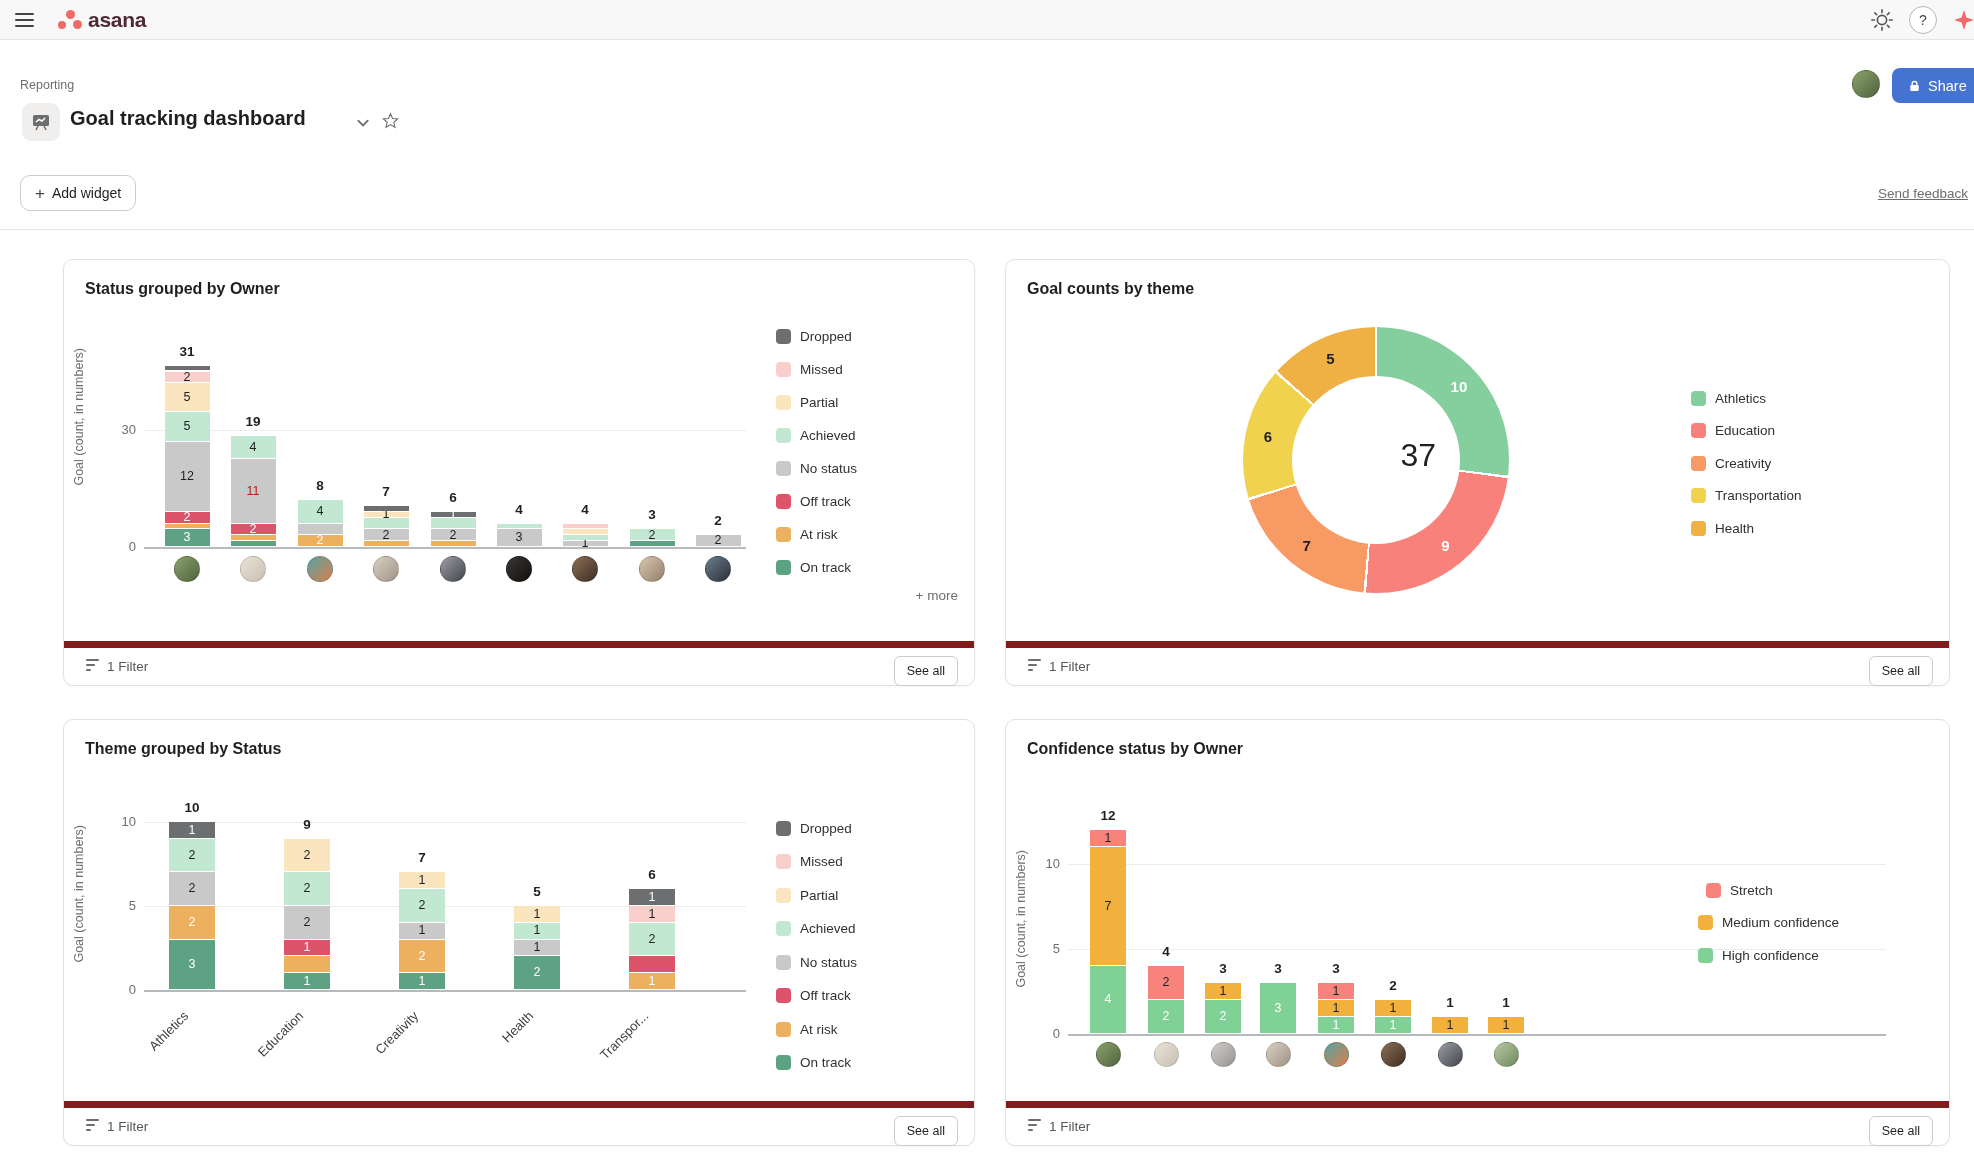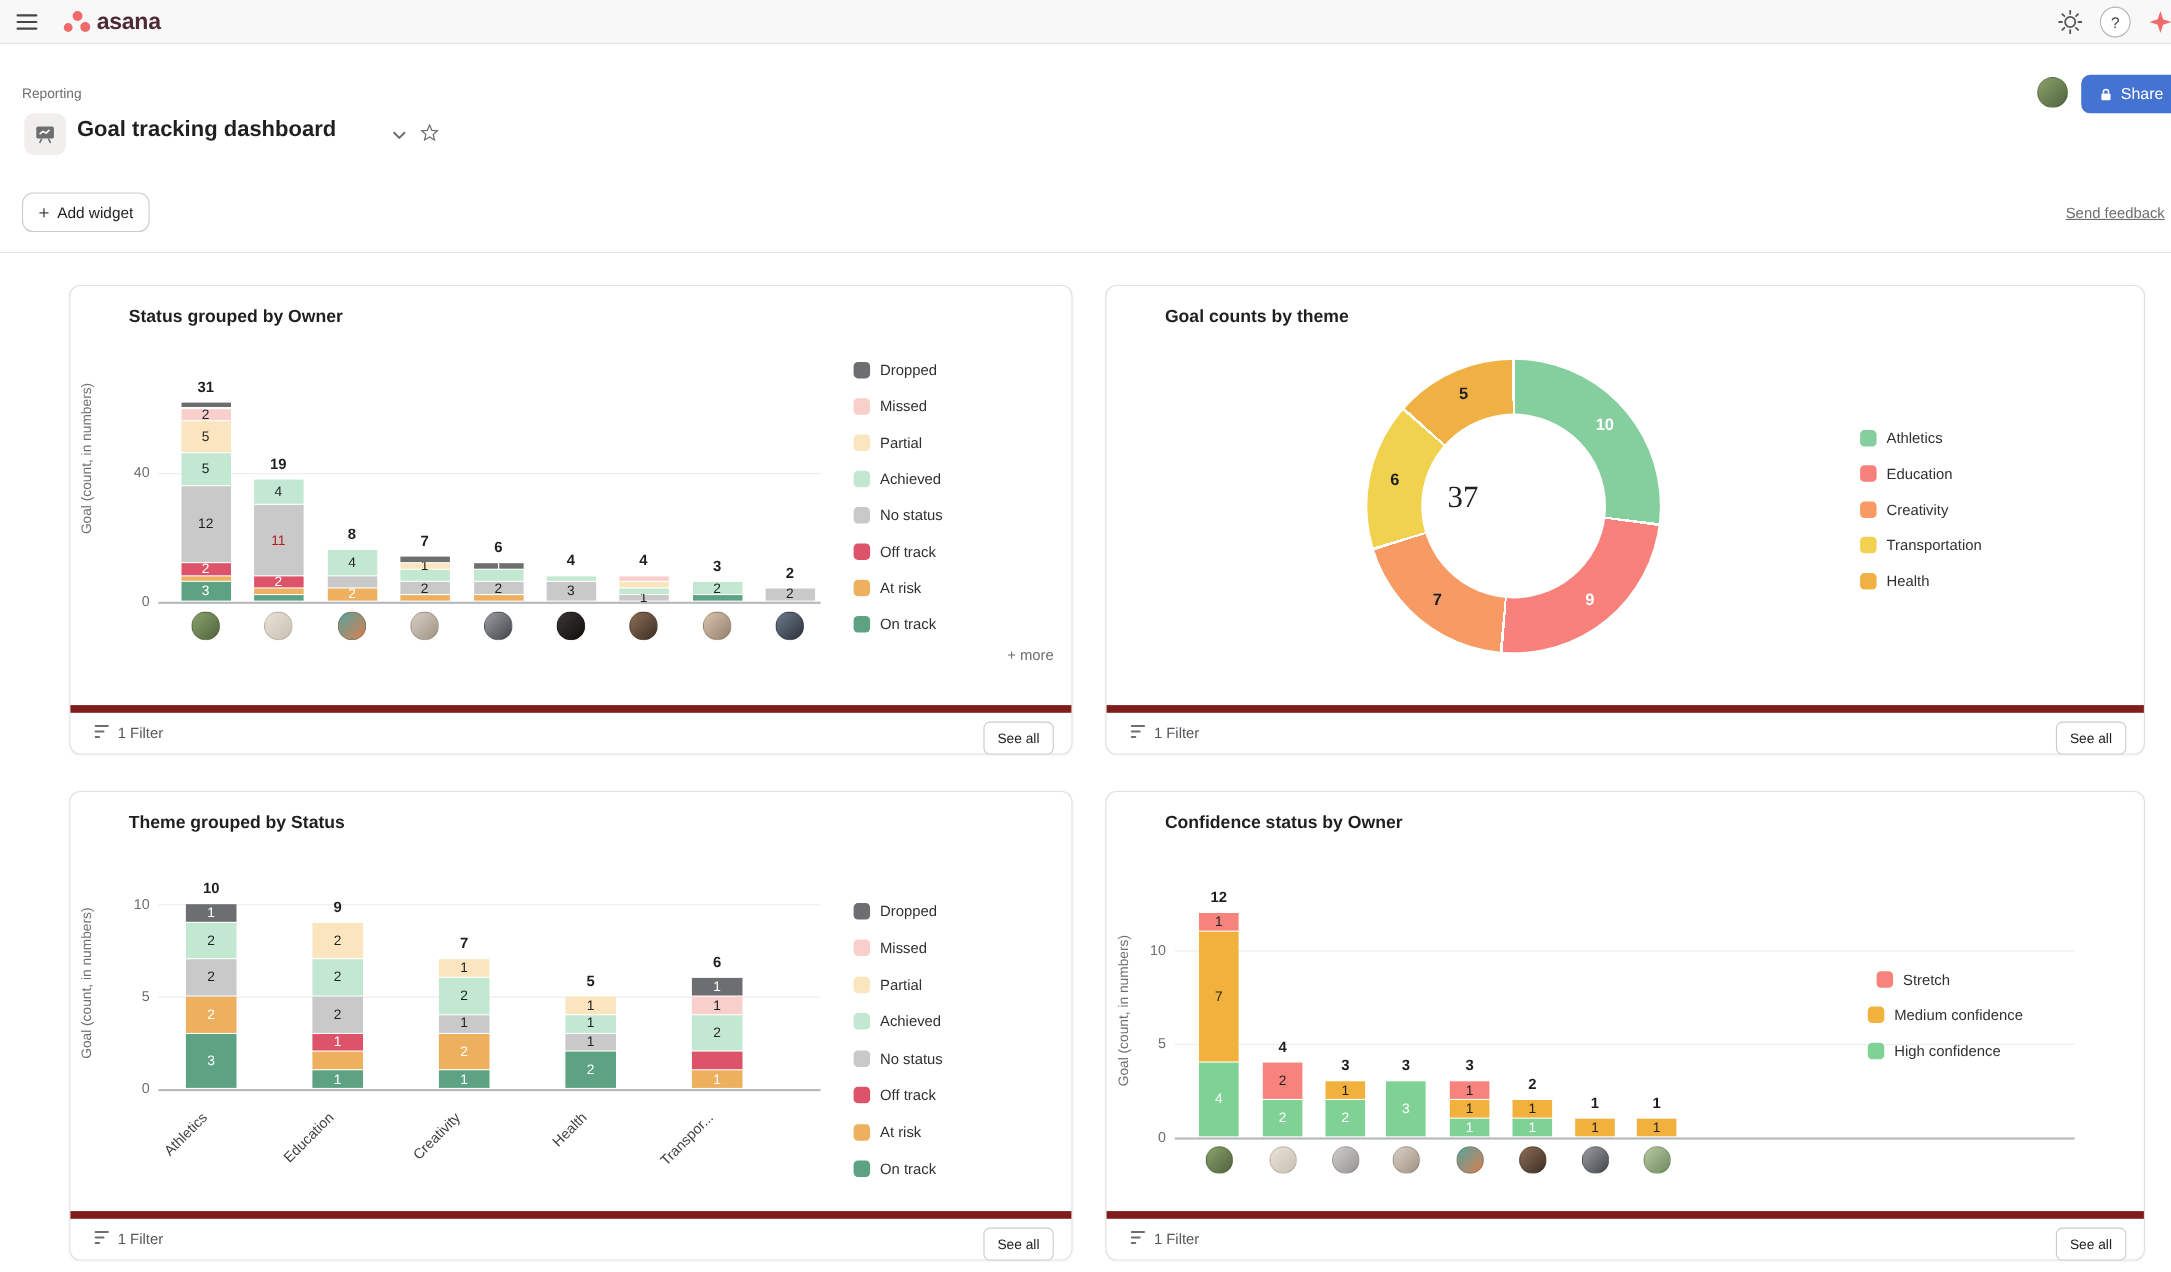--- a/index.html
+++ b/index.html
@@ -28,21 +28,21 @@
   .title-star { position:absolute; left:382px; top:112px; cursor:pointer; }
   .hdr-avatar { position:absolute; left:1852px; top:70px; width:28px; height:28px; border-radius:50%; background:linear-gradient(135deg,#8aa26b,#51633f); border:1px solid rgba(0,0,0,.12); cursor:pointer; }
   .share-btn { position:absolute; left:1892px; top:68px; height:35px; padding:0 16px; background:#4573d2; border:none; border-radius:8px; color:#fff; font-size:14.5px; font-weight:500; display:flex; align-items:center; gap:7px; cursor:pointer; font-family:"Liberation Sans",sans-serif; }
   
   .add-widget { position:absolute; left:20px; top:175px; height:36px; padding:0 14px; background:#fff; border:1px solid #cfcbc8; border-radius:10px; font-size:14px; color:#1e1f21; display:flex; align-items:center; gap:7px; cursor:pointer; font-family:"Liberation Sans",sans-serif; }
   .add-plus { font-size:17px; color:#44464a; line-height:1; }
   .send-feedback { position:absolute; right:6px; top:186px; font-size:13.5px; color:#6d6e6f; text-decoration:underline; cursor:pointer; }
   .toolbar-divider { position:absolute; left:0; top:229px; width:1974px; height:1px; background:#e8e6e4; }
   
   .card { position:absolute; background:#fff; border:1px solid #e3e1de; border-radius:10px; box-shadow:0 1px 3px rgba(0,0,0,.04); }
-  .card-title { position:absolute; left:21px; top:20px; font-size:16px; font-weight:600; color:#1e1f21;margin-left:32px; }
+  .card-title { position:absolute; left:21px; top:20px; font-size:16px; font-weight:600; color:#1e1f21; }
   .card-footer { position:absolute; left:0; right:0; top:381px; bottom:0; border-top:7px solid #7f1d1d; }
   .filter { position:absolute; left:22px; top:0; height:100%; display:flex; align-items:center; gap:8px; font-size:13.5px; color:#55565a; cursor:pointer; }
   .filter-icon span { display:block; height:1.8px; background:#6d6e6f; border-radius:1px; margin-bottom:3px; }
   .fi1 { width:13px; } .fi2 { width:9px; } .fi3 { width:5px; }
   .see-all { position:absolute; right:16px; top:8px; height:30px; padding:0 12px; background:#fff; border:1px solid #cfcbc8; border-radius:6px; font-size:12.5px; color:#1e1f21; display:flex; align-items:center; cursor:pointer; font-family:"Liberation Sans",sans-serif; }
   
   .ylab { position:absolute; writing-mode:vertical-rl; transform:rotate(180deg); font-size:12.5px; color:#6d6e6f; white-space:nowrap; }
   .grid { position:absolute; height:1px; background:#ececec; }
   .axis { position:absolute; height:1.5px; background:#b7babc; }
   .tick { position:absolute; width:40px; text-align:right; font-size:13px; color:#6d6e6f; }
@@ -50,21 +50,21 @@
   .seglab { font-size:12.5px; line-height:1; }
   .total { position:absolute; width:40px; text-align:center; font-size:13.5px; font-weight:bold; color:#1e1f21; }
   .avatar { position:absolute; border-radius:50%; border:1px solid rgba(0,0,0,.12); }
   .xcat { position:absolute; width:110px; text-align:right; font-size:13px; color:#3c3e40; transform:rotate(-45deg); transform-origin:100% 50%; white-space:nowrap; }
   .lrow { position:absolute; height:20px; display:flex; align-items:center; gap:9px; }
   .lsw { width:15px; height:15px; border-radius:4px; flex:none; }
   .ltx { font-size:13.5px; color:#2f3133; white-space:nowrap; }
   .lmore { position:absolute; right:16px; top:328px; font-size:13.5px; color:#6d6e6f; cursor:pointer; }
   .donut { position:absolute; border-radius:50%; }
   .hole { position:absolute; border-radius:50%; background:#fff; }
-  .dtotal { position:absolute; width:120px; text-align:left; font-size:28px; font-weight:500; color:#1e1f21;font-family:Liberation Serif, serif; }
+  .dtotal { position:absolute; width:120px; text-align:right; font-size:32px; font-weight:500; color:#1e1f21; }
   .dlab { position:absolute; width:30px; text-align:center; font-size:15px; font-weight:600; }
 </style>
 </head>
 <body>
 
 <div class="topbar">
   <div class="hamburger">
       <span></span>
       <span></span>
       <span></span>
@@ -137,21 +137,21 @@
           <span class="fi2"></span>
           <span class="fi3"></span>
         </span>
       <span>1 Filter</span>
     </div>
     <button class="see-all">See all</button>
   </div>
 <div class="ylab" style="left: 8px; top: 88px;">Goal (count, in numbers)</div>
     <div class="tick" style="left: 32px; top: 279px;">0</div>
     <div class="grid" style="left: 80px; width: 602px; top: 170px;"></div>
-    <div class="tick" style="left: 32px; top: 162px;">40</div>
+    <div class="tick" style="left: 32px; top: 162px;">30</div>
     <div class="axis" style="left: 80px; width: 602px; top: 287px;"></div>
     <div class="seg" style="left: 100.5px; width: 45px; top: 269.45px; height: 16.55px; background: rgb(93, 162, 131);">
       <div class="seglab" style="color: rgb(255, 255, 255);">3</div>
     </div>
     <div class="seg" style="left: 100.5px; width: 45px; top: 263.6px; height: 4.85px; background: rgb(236, 176, 94);"></div>
     <div class="seg" style="left: 100.5px; width: 45px; top: 251.9px; height: 10.7px; background: rgb(221, 83, 105);">
       <div class="seglab" style="color: rgb(255, 255, 255);">2</div>
     </div>
     <div class="seg" style="left: 100.5px; width: 45px; top: 181.7px; height: 69.2px; background: rgb(201, 201, 201);">
       <div class="seglab" style="color: rgb(30, 31, 33);">12</div>

